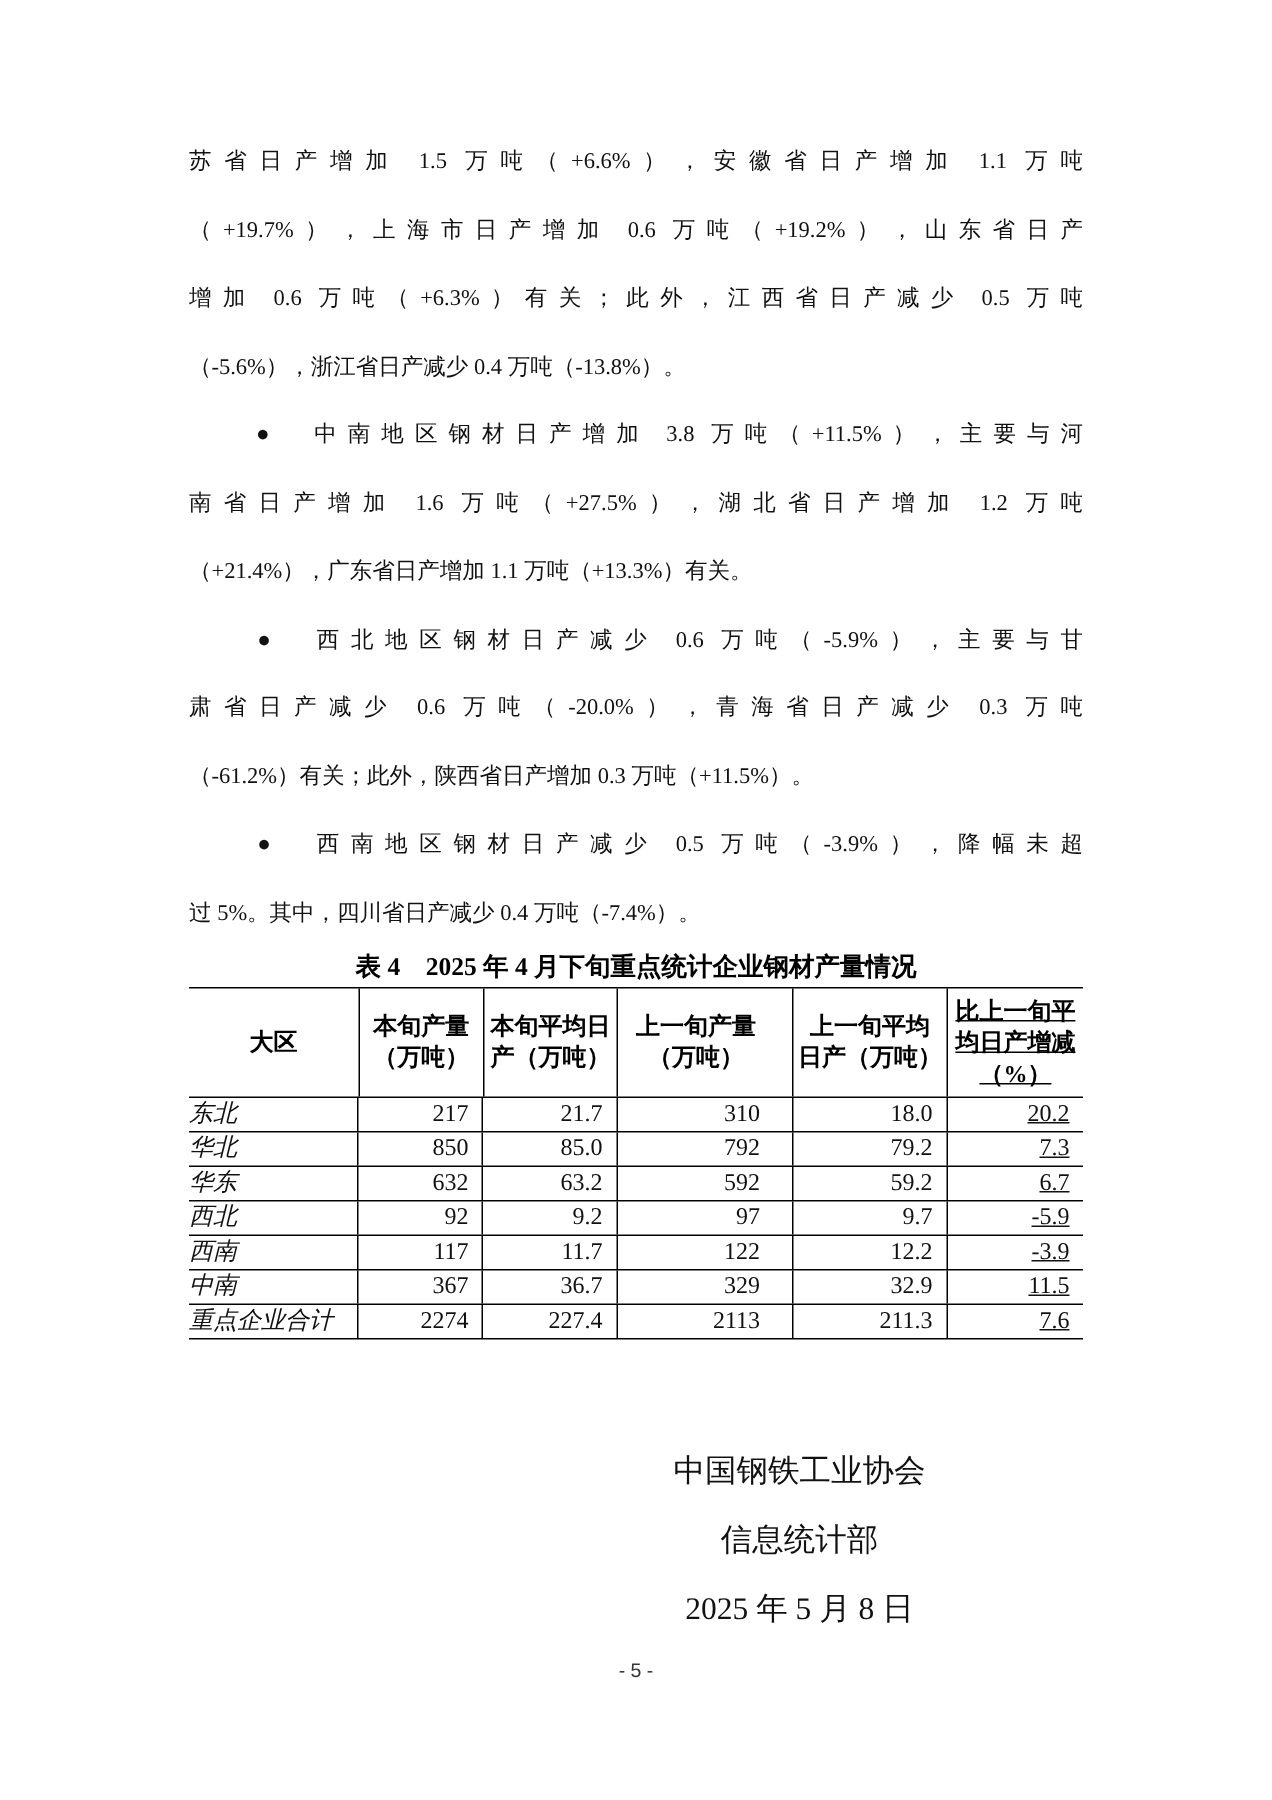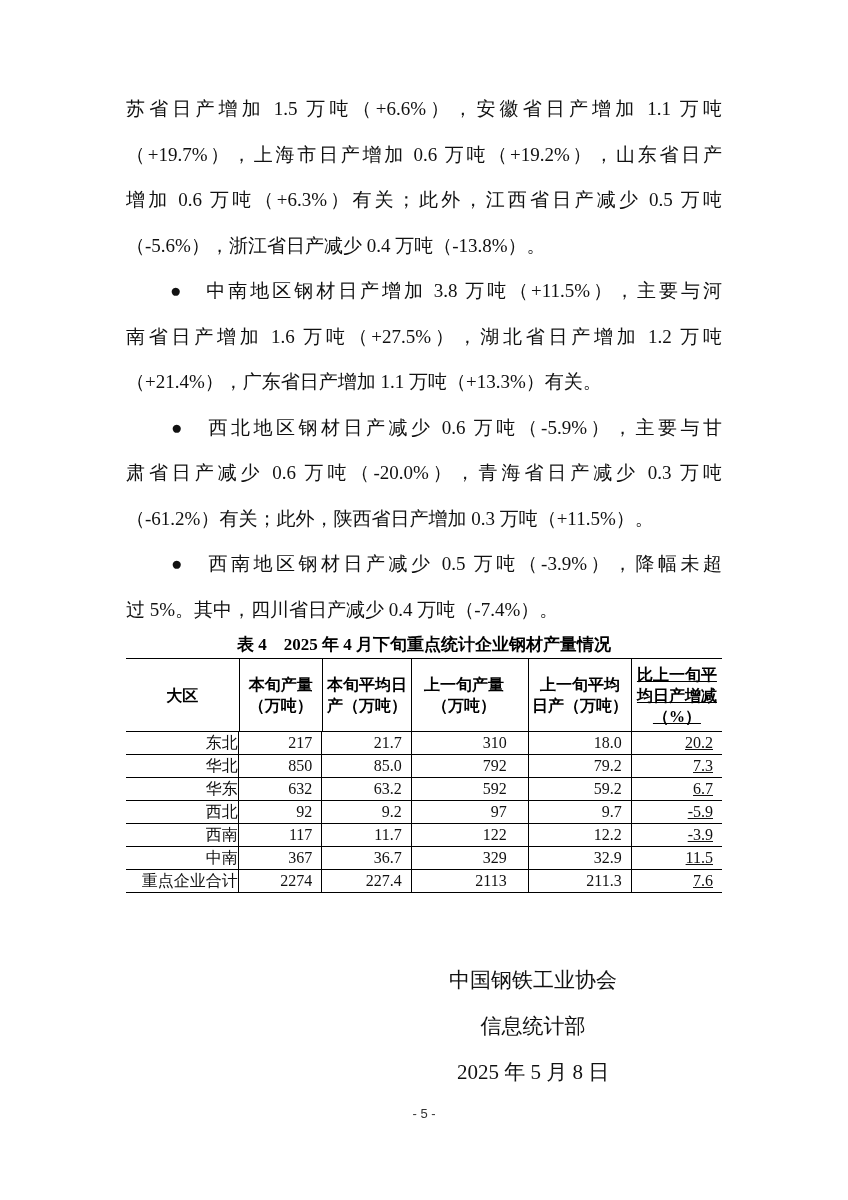--- a/index.html
+++ b/index.html
@@ -19,21 +19,21 @@
   .content {
     position: absolute;
     left: 126px;
     top: 86px;
     width: 596px;
   }
   
   .pline {
     height: 45.5px;
     line-height: 45.5px;
-    font-size: 19px;
+    font-size: 15px;
     white-space: nowrap;
     text-align: justify;
     text-align-last: justify;
     overflow: hidden;
   }
   .pline.lastline {
     text-align: left;
     text-align-last: left;
     white-space: normal;
   }
@@ -88,21 +88,22 @@
   }
   .drow {
     height: 23px;
   }
   .dcell {
     font-size: 16px;
     line-height: 22px;
     color: #111111;
   }
   .dcell.region {
-    text-align: right;
+    text-align: left;
+    font-style: italic;
   }
   .dcell.num {
     text-align: right;
     padding-right: 9px;
     padding-left: 24px;
   }
   
   .signature {
     margin-top: 64px;
     margin-left: 218px;

